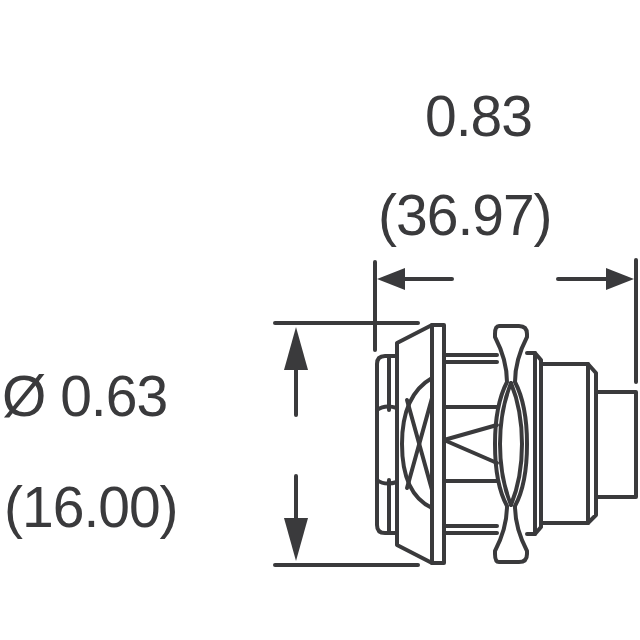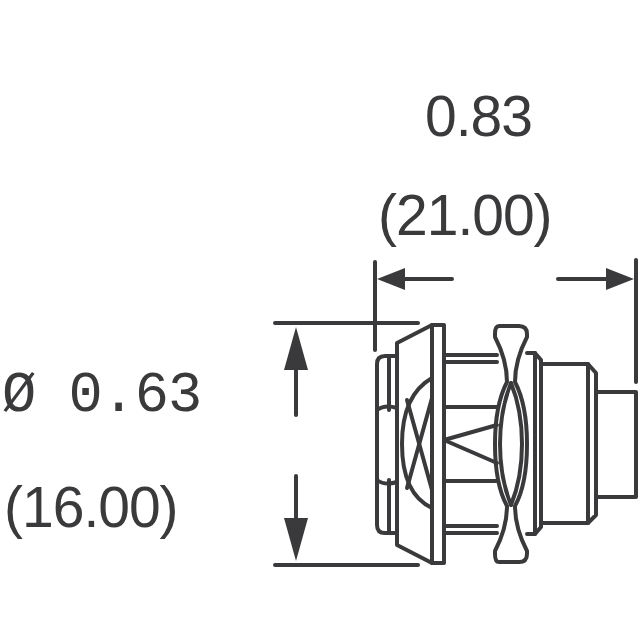--- a/index.html
+++ b/index.html
@@ -4,22 +4,22 @@
 <style>
   html, body { margin:0; padding:0; background:#ffffff; }
   body { width:640px; height:640px; position:relative; overflow:hidden; font-family:"Liberation Sans", sans-serif; }
   .label { position:absolute; color:#3a3a3c; font-size:57px; line-height:1; white-space:nowrap; letter-spacing:-1px; }
   #drawing { position:absolute; left:0; top:0; }
 </style>
 </head>
 <body>
 
 <div class="label" style="left:425px; top:88px;">0.83</div>
-<div class="label" style="left:378px; top:187px;">(21.00)</div>
-<div class="label" style="left:2px; top:368px;font-family:Liberation Mono, monospace;">Ø 0.63</div>
+<div class="label" style="left:378px; top:187px;">(36.97)</div>
+<div class="label" style="left:2px; top:368px;">Ø 0.63</div>
 <div class="label" style="left:4px; top:467px;margin-top:12px;">(16.00)</div>
 
 <svg id="drawing" width="640" height="640" viewBox="0 0 640 640" fill="none" stroke="#3a3a3c" stroke-width="4" stroke-linejoin="round" stroke-linecap="round">
 
   <g>
     <line x1="375" y1="262" x2="375" y2="350"></line>
     <line x1="636" y1="260" x2="636" y2="382"></line>
     <line x1="395" y1="279" x2="452" y2="279"></line>
     <polygon points="377,279 405,268 405,290" fill="#3a3a3c" stroke="none"></polygon>
     <line x1="558" y1="279" x2="612" y2="279"></line>

